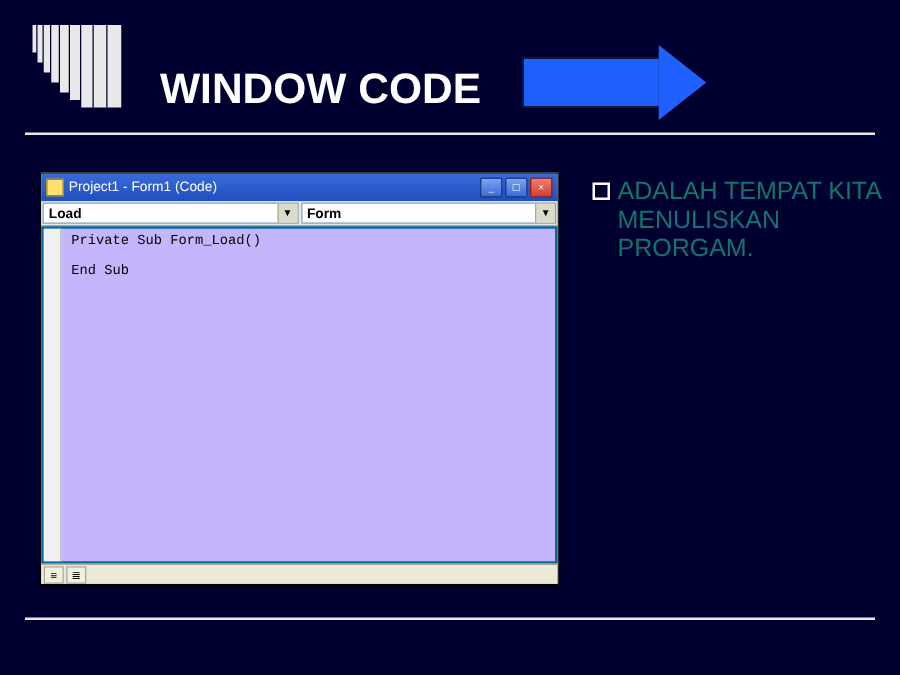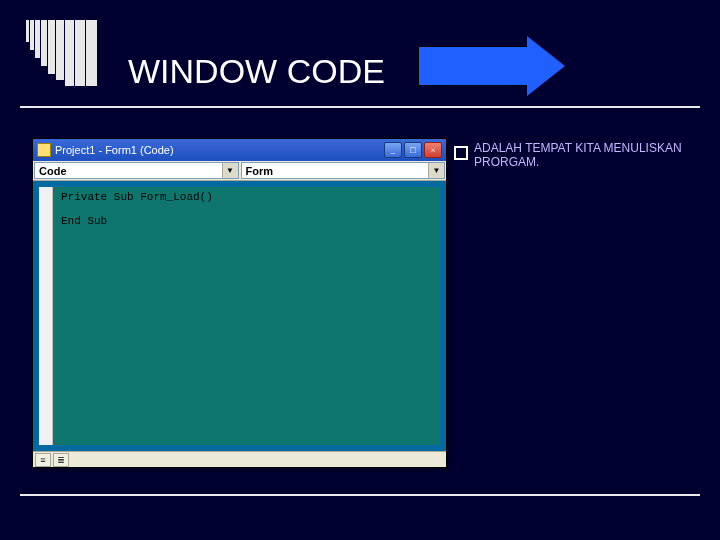--- a/index.html
+++ b/index.html
@@ -10,21 +10,21 @@
     font-family: Arial, sans-serif;
     position: relative;
     overflow: hidden;
   }
   .slide-title {
     position: absolute;
     top: 52px;
     left: 128px;
     color: #fff;
     font-size: 34px;
-    font-weight: normal;
+    font-weight: bold;
   }
   .decor-bars {
     position: absolute;
     top: 20px;
     left: 26px;
     display: flex;
     gap: 1px;
   }
   .decor-bars span {
     display: block;
@@ -149,22 +149,22 @@
     width: 16px; height: 100%;
     background: #dcdac8;
     border-left: 1px solid #aca899;
     text-align: center;
     font-size: 8px;
     line-height: 16px;
   }
   .code-area {
     flex: 1;
     display: flex;
-    background: #0f766e;
-    border: 6px solid #0369a1;
+    background: #c4b5fd;
+    border: 2px solid #0369a1;
     margin: 0;
   }
   .gutter {
     width: 14px;
     background: #f0f0f0;
     border-right: 1px solid #c0c0c0;
   }
   .code-text {
     flex: 1;
     padding: 4px 8px;
@@ -187,24 +187,24 @@
     border: 1px solid #aca899;
     background: #f0f0e0;
     font-size: 9px;
     line-height: 12px;
     text-align: center;
   }
   
   .bullets {
     position: absolute;
     top: 142px;
-    left: 452px;
+    left: 472px;
     width: 238px;
-    color: #c4b5fd;
-    font-size: 12px;
+    color: #0f766e;
+    font-size: 20px;
     line-height: 1.15;
   }
   .bullets li {
     list-style: none;
     margin-bottom: 6px;
     padding-left: 22px;
     position: relative;
   }
   .bullets li::before {
     content: "";
@@ -246,21 +246,21 @@
     <div class="titlebar-icon"></div>
     <div class="titlebar-text">Project1 - Form1 (Code)</div>
     <div class="winbtns">
       <div class="winbtn">_</div>
       <div class="winbtn">□</div>
       <div class="winbtn close">×</div>
     </div>
   </div>
   <div class="dropdown-row">
     <div class="dd">
-      <span class="dd-text">Code</span>
+      <span class="dd-text">Load</span>
       <span class="dd-arrow">▼</span>
     </div>
     <div class="dd">
       <span class="dd-text">Form</span>
       <span class="dd-arrow">▼</span>
     </div>
   </div>
   <div class="code-area">
     <div class="gutter"></div>
     <div class="code-text">Private Sub Form_Load()

